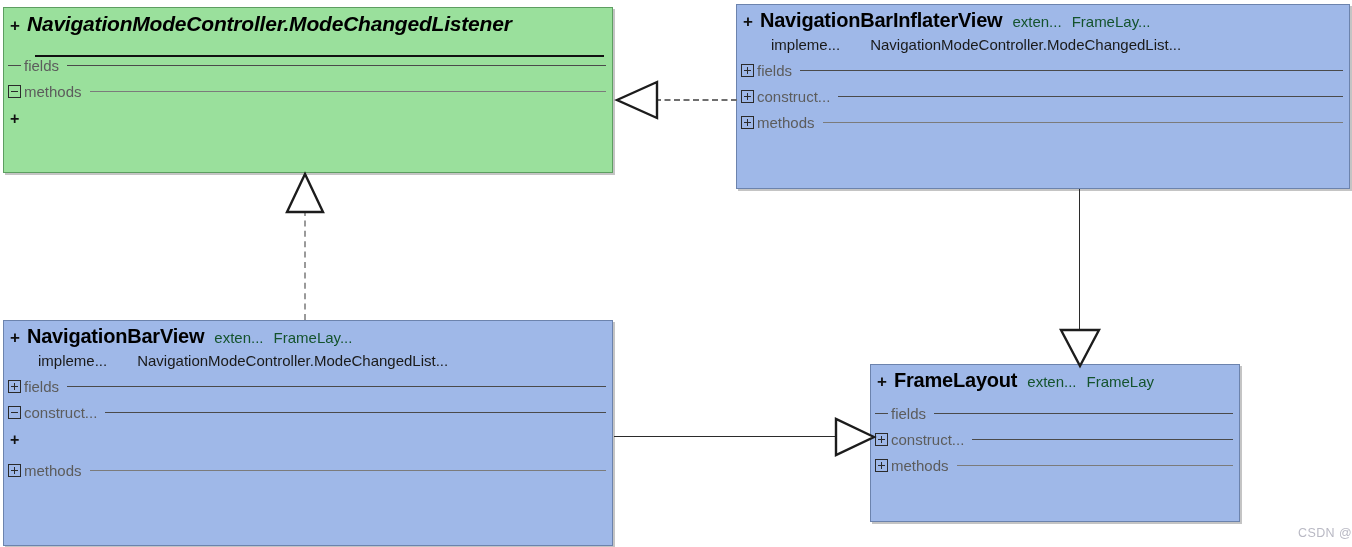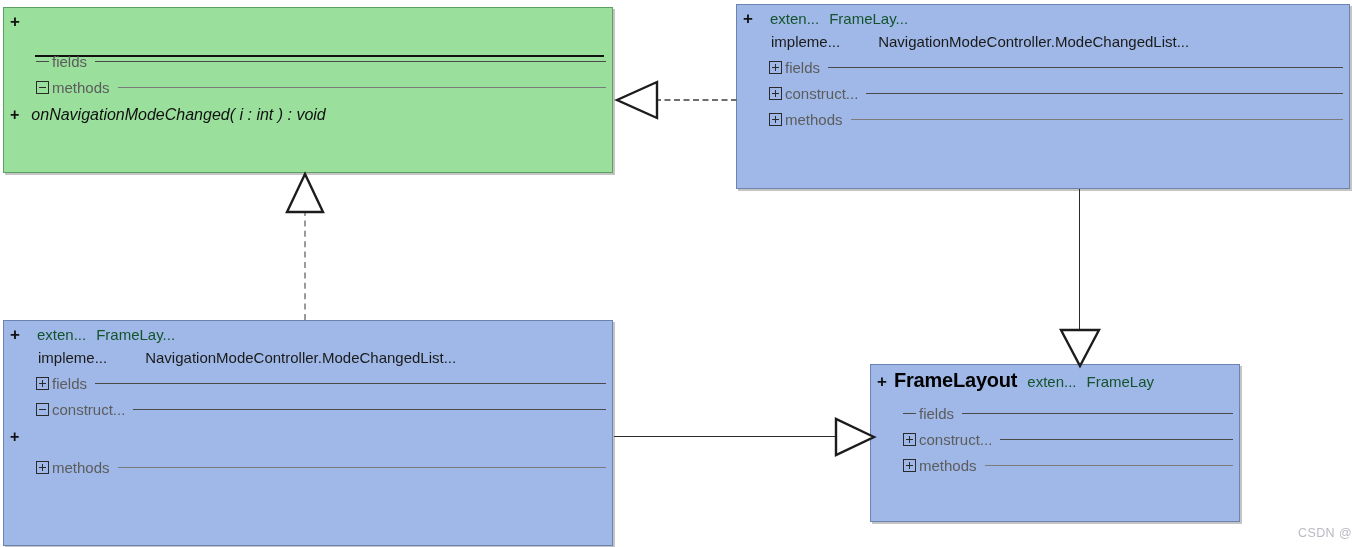--- a/index.html
+++ b/index.html
@@ -72,31 +72,30 @@
 
   
   .impl-line {
     display: flex;
     align-items: baseline;
     padding: 2px 6px 4px 34px;
     white-space: nowrap;
     font-size: 15px;
     color: #1a1a1a;
   }
-  .impl-line .impl-kw { margin-right: 38px; }
+  .impl-line .impl-kw { margin-right: 30px; }
 
   
   .section-row {
     position: relative;
     display: flex;
     align-items: center;
     height: 26px;
     padding-left: 4px;
     white-space: nowrap;
-    margin-left: 28px;
   }
   .section-label {
     font-size: 15px;
     color: #5c5c5c;
     margin-left: 3px;
     margin-right: 8px;
   }
   .section-rule {
     flex: 1 1 auto;
     height: 0;
@@ -209,45 +208,46 @@
 </style>
 </head>
 <body>
 
 <div id="canvas">
 
   <div class="uml-box green" style="left:3px; top:7px; width:610px; height:166px;">
 
     <div class="cls-header">
       <span class="vis">+</span>
+      <span class="cls-name italic">NavigationModeController.ModeChangedListener</span>
     </div>
     <div class="title-rule" style="left:31px; right:8px; top:47px;"></div>
 
     <div class="section-row" style="margin-top:14px;">
       <span class="expander dash"></span>
       <span class="section-label">fields</span>
       <span class="section-rule"></span>
     </div>
 
     <div class="section-row">
       <span class="expander"></span>
       <span class="section-label">methods</span>
       <span class="section-rule thin"></span>
     </div>
 
     <div class="member-row" style="padding-top:6px;">
       <span class="member-vis">+</span>
-      <span class="member-sig italic">onNavigationModeChanged( i : int ) : void</span>
     </div>
   </div>
 
   <div class="uml-box blue" style="left:736px; top:4px; width:614px; height:185px;">
 
     <div class="cls-header">
       <span class="vis">+</span>
+      <span class="cls-name">NavigationBarInflaterView</span>
       <span class="cls-extra">exten...</span>
       <span class="cls-extra">FrameLay...</span>
     </div>
 
     <div class="impl-line">
       <span class="impl-kw">impleme...</span>
       <span>NavigationModeController.ModeChangedList...</span>
     </div>
 
     <div class="section-row">
@@ -266,20 +266,21 @@
       <span class="expander plus"></span>
       <span class="section-label">methods</span>
       <span class="section-rule thin"></span>
     </div>
   </div>
 
   <div class="uml-box blue" style="left:3px; top:320px; width:610px; height:226px;">
 
     <div class="cls-header">
       <span class="vis">+</span>
+      <span class="cls-name">NavigationBarView</span>
       <span class="cls-extra">exten...</span>
       <span class="cls-extra">FrameLay...</span>
     </div>
 
     <div class="impl-line">
       <span class="impl-kw">impleme...</span>
       <span>NavigationModeController.ModeChangedList...</span>
     </div>
 
     <div class="section-row">

